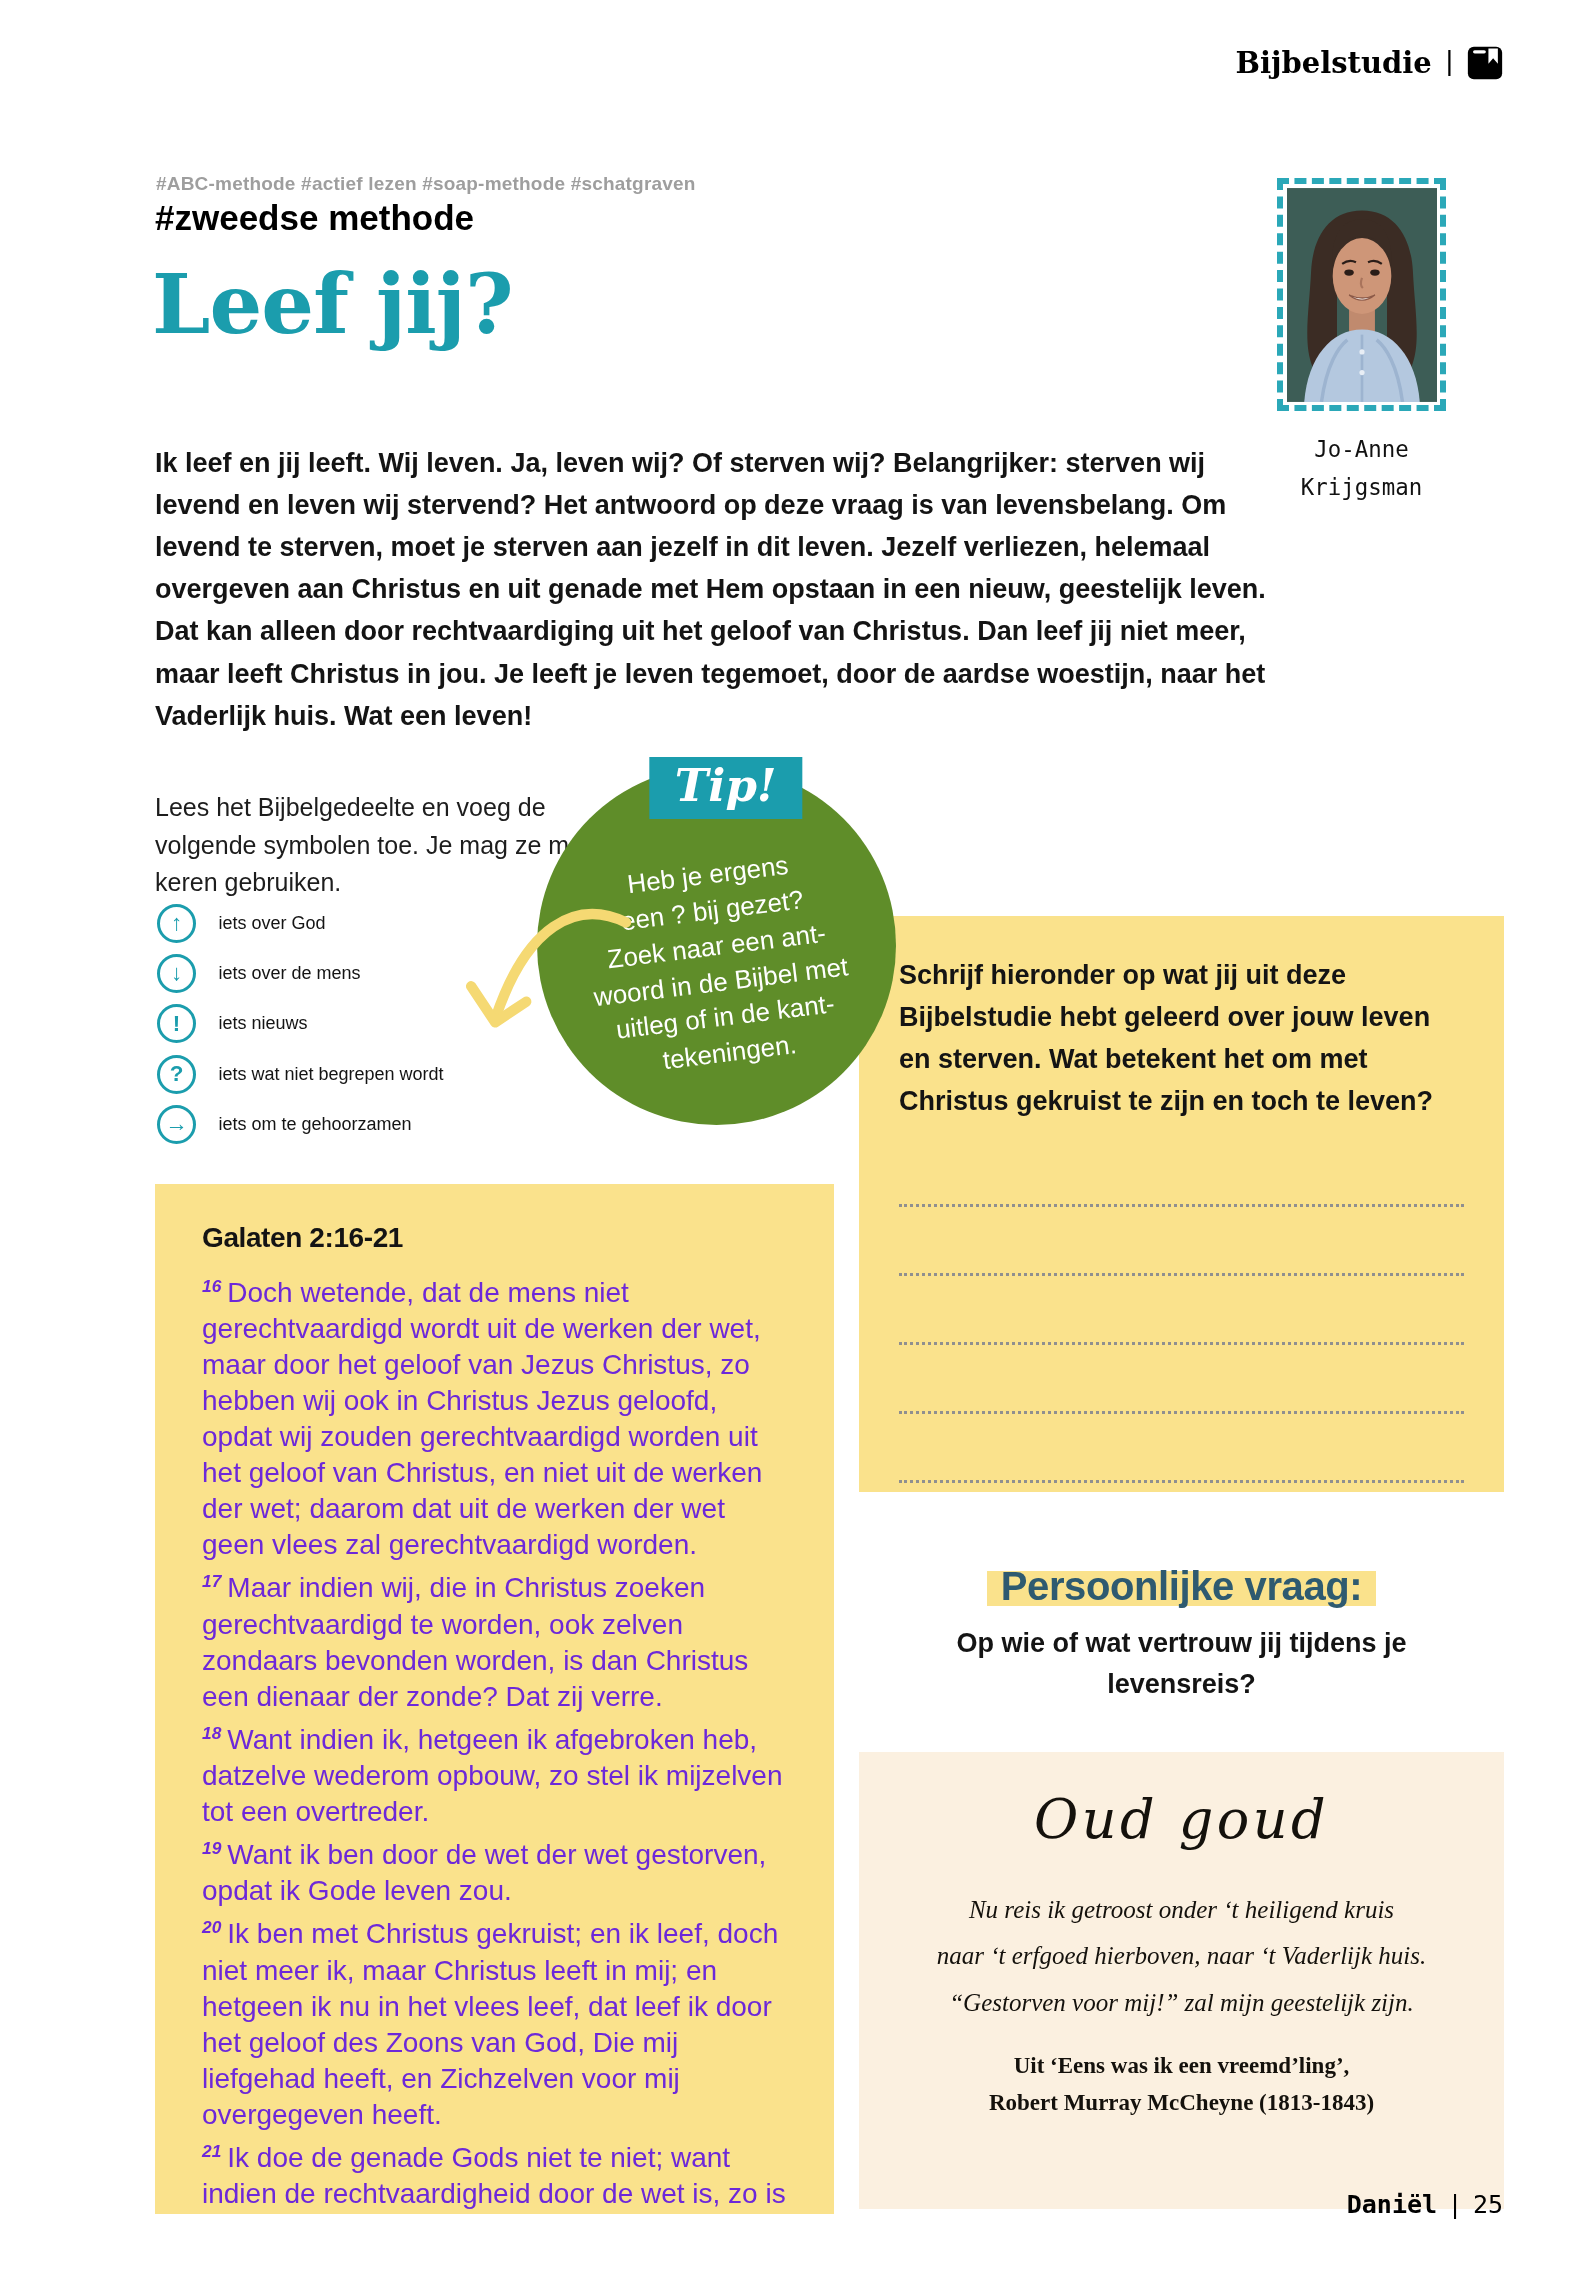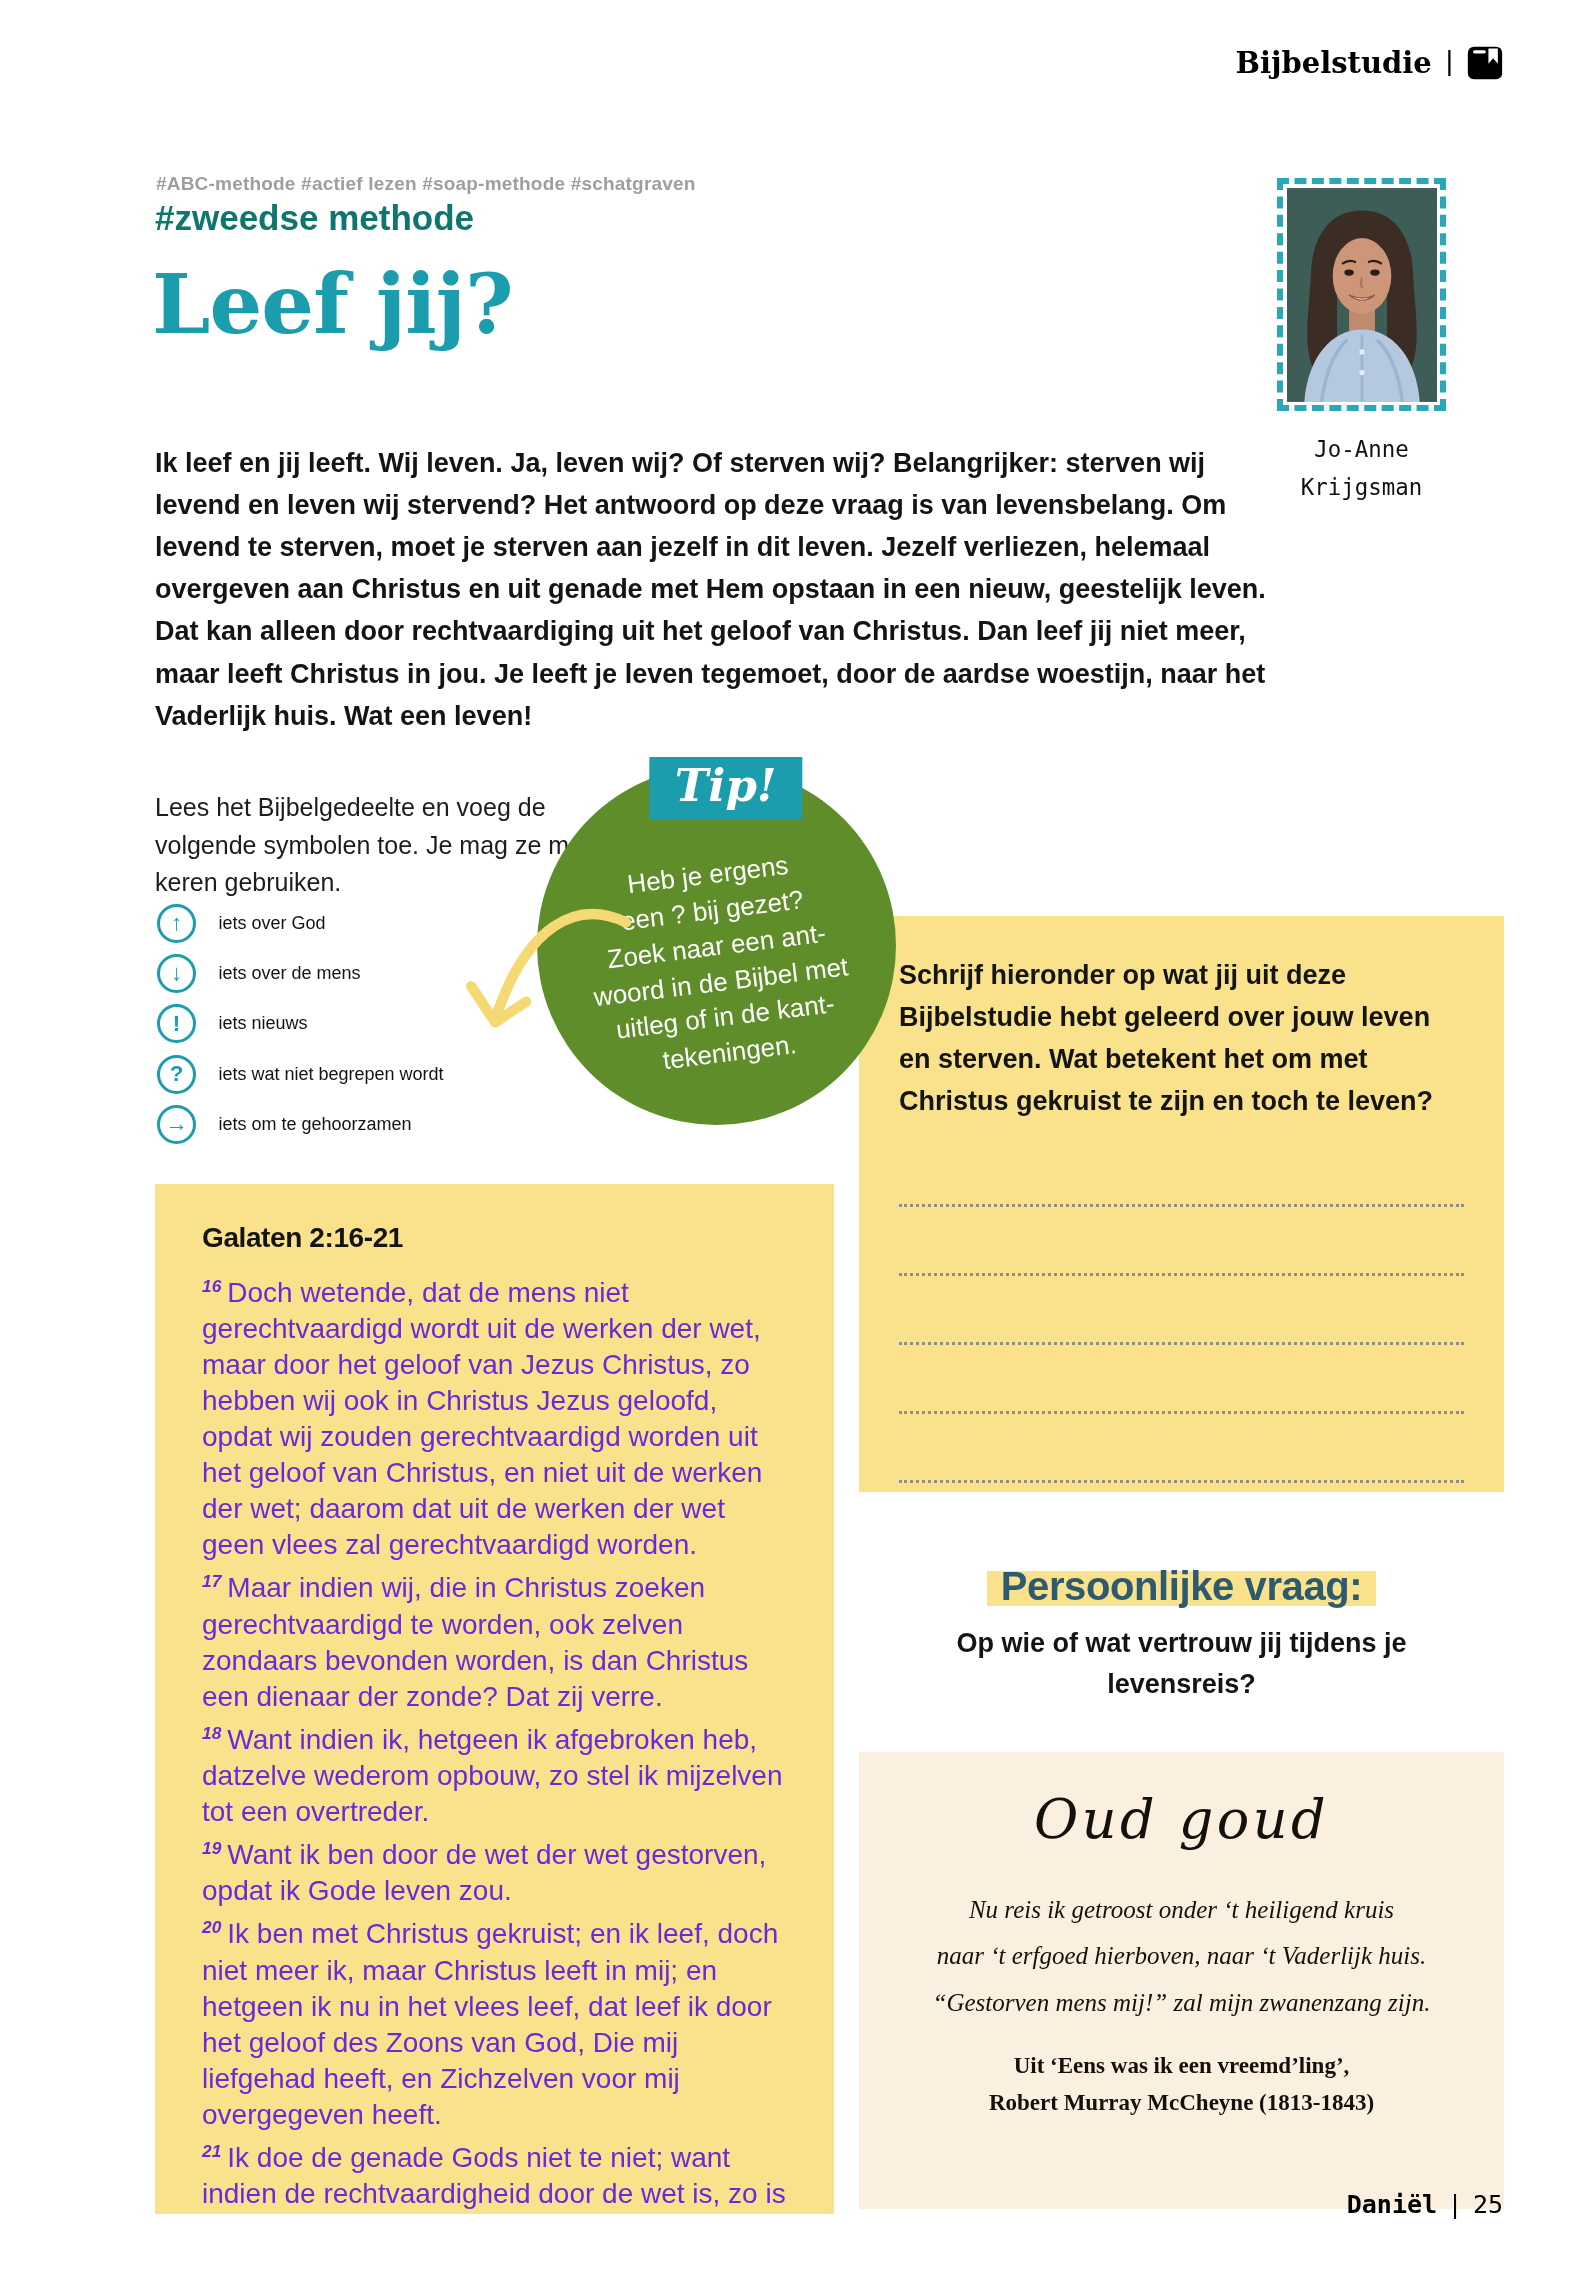--- a/index.html
+++ b/index.html
@@ -11,21 +11,21 @@
   .page{position:relative;width:1592px;height:2295px;background:#ffffff;margin:0 auto;overflow:hidden;}
 
   
   .header{position:absolute;top:45px;right:89px;display:flex;align-items:center;gap:14px;}
   .header .section{font-family:"DejaVu Serif",serif;font-weight:700;font-size:29px;color:#000;}
   .header .divider{font-size:28px;font-weight:300;color:#000;transform:translateY(-1.7px);}
   .book-icon{width:36px;height:36px;display:block;}
 
   
   .hashtags{position:absolute;left:156px;top:173px;font-size:19px;font-weight:600;color:var(--gray);letter-spacing:0.2px;}
-  .method{position:absolute;left:155px;top:198px;font-size:35px;font-weight:700;color:#0f766e;}
+  .method{position:absolute;left:155px;top:198px;font-size:35px;font-weight:700;color:#000000;}
   .title{position:absolute;left:152px;top:255px;font-family:"DejaVu Serif",serif;font-weight:700;font-size:83px;color:var(--teal);letter-spacing:-0.9px;}
 
   .intro{position:absolute;left:155px;top:442px;width:1118px;font-size:27px;font-weight:700;line-height:1.56;color:var(--ink);}
 
   
   .photo-fig{position:absolute;left:1277px;top:178px;width:169px;}
   .photo-frame{border:6px dashed #2BA8B8;padding:3.5px;background:#fff;}
   .photo-frame svg{display:block;width:150px;height:214px;}
   .photo-caption{margin-top:19px;font-family:"DejaVu Sans Mono",monospace;font-size:22.4px;line-height:1.7;color:#111;text-align:center;white-space:nowrap;}
 
@@ -198,21 +198,21 @@
   <div class="personal">
     <span class="personal-heading">Persoonlijke vraag:</span>
     <p class="personal-question">Op wie of wat vertrouw jij tijdens je levensreis?</p>
   </div>
 
   <div class="oudgoud">
     <div class="oudgoud-heading">Oud goud</div>
     <div class="poem" id="poem">
         <div>Nu reis ik getroost onder ‘t heiligend kruis</div>
         <div>naar ‘t erfgoed hierboven, naar ‘t Vaderlijk huis.</div>
-        <div>“Gestorven mens mij!” zal mijn zwanenzang zijn.</div>
+        <div>“Gestorven voor mij!” zal mijn geestelijk zijn.</div>
       </div>
     <div class="attribution" id="attribution">
         <div>Uit ‘Eens was ik een vreemd’ling’,</div>
         <div>Robert Murray McCheyne (1813-1843)</div>
       </div>
   </div>
 
   <div class="footer">
     <span class="mag">Daniël</span>
     <span class="divider">|</span>

